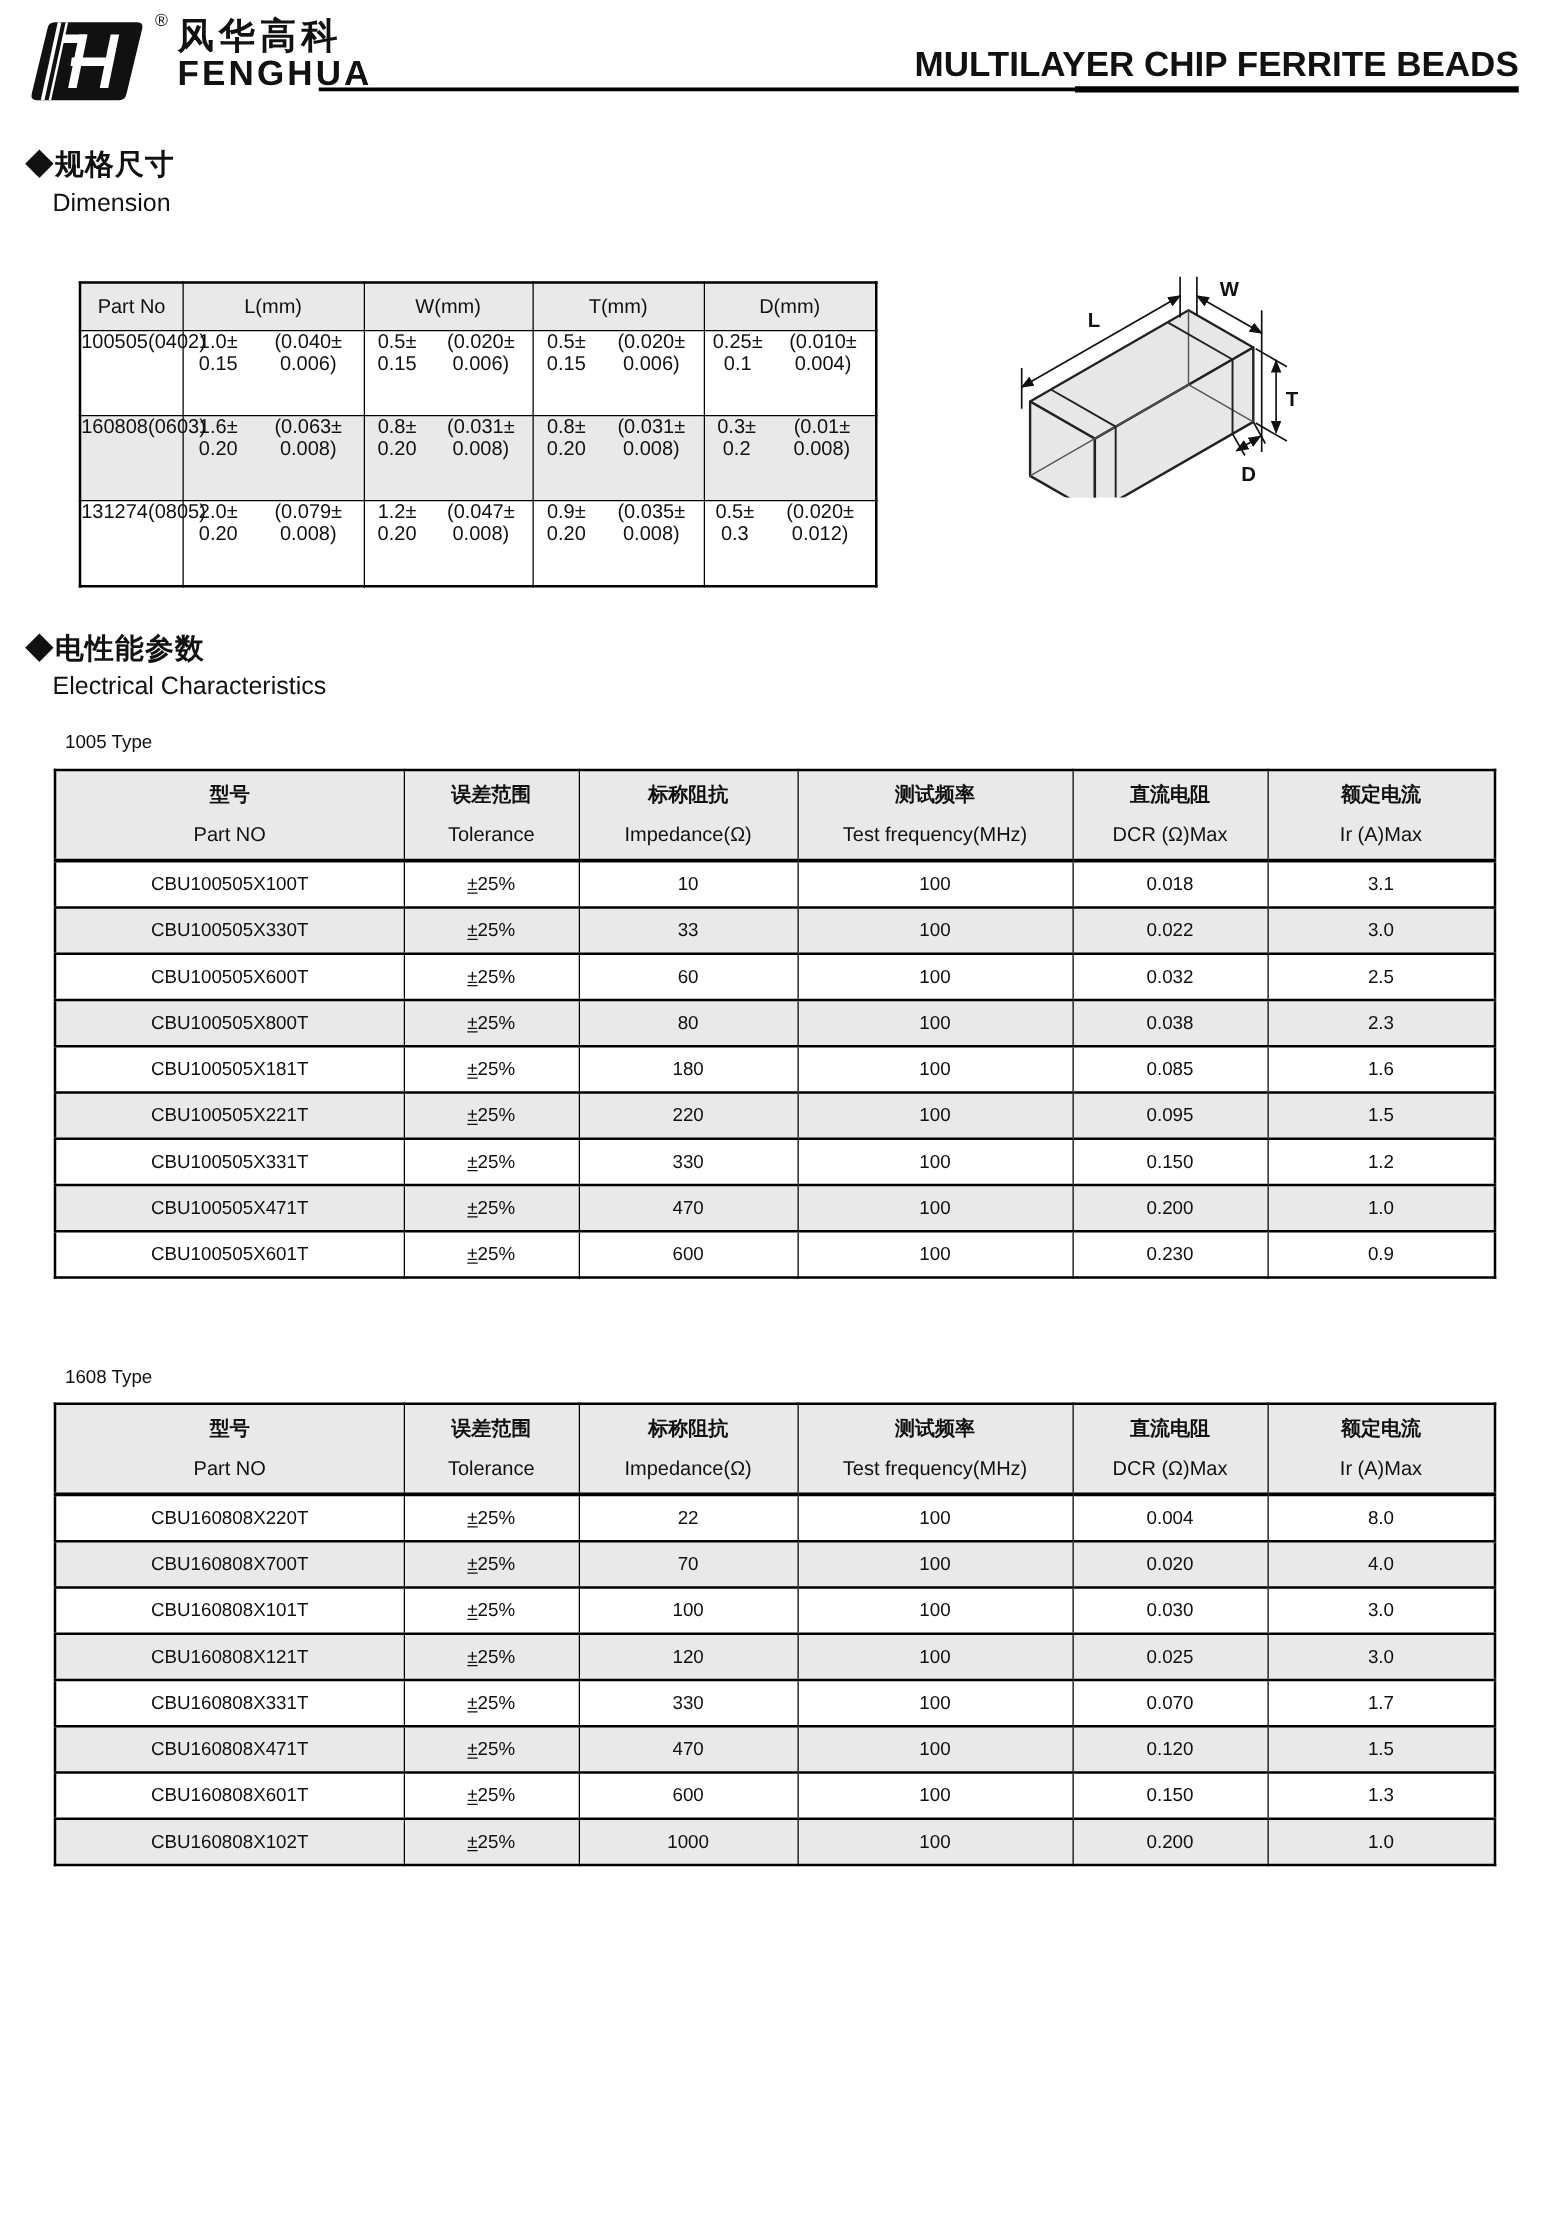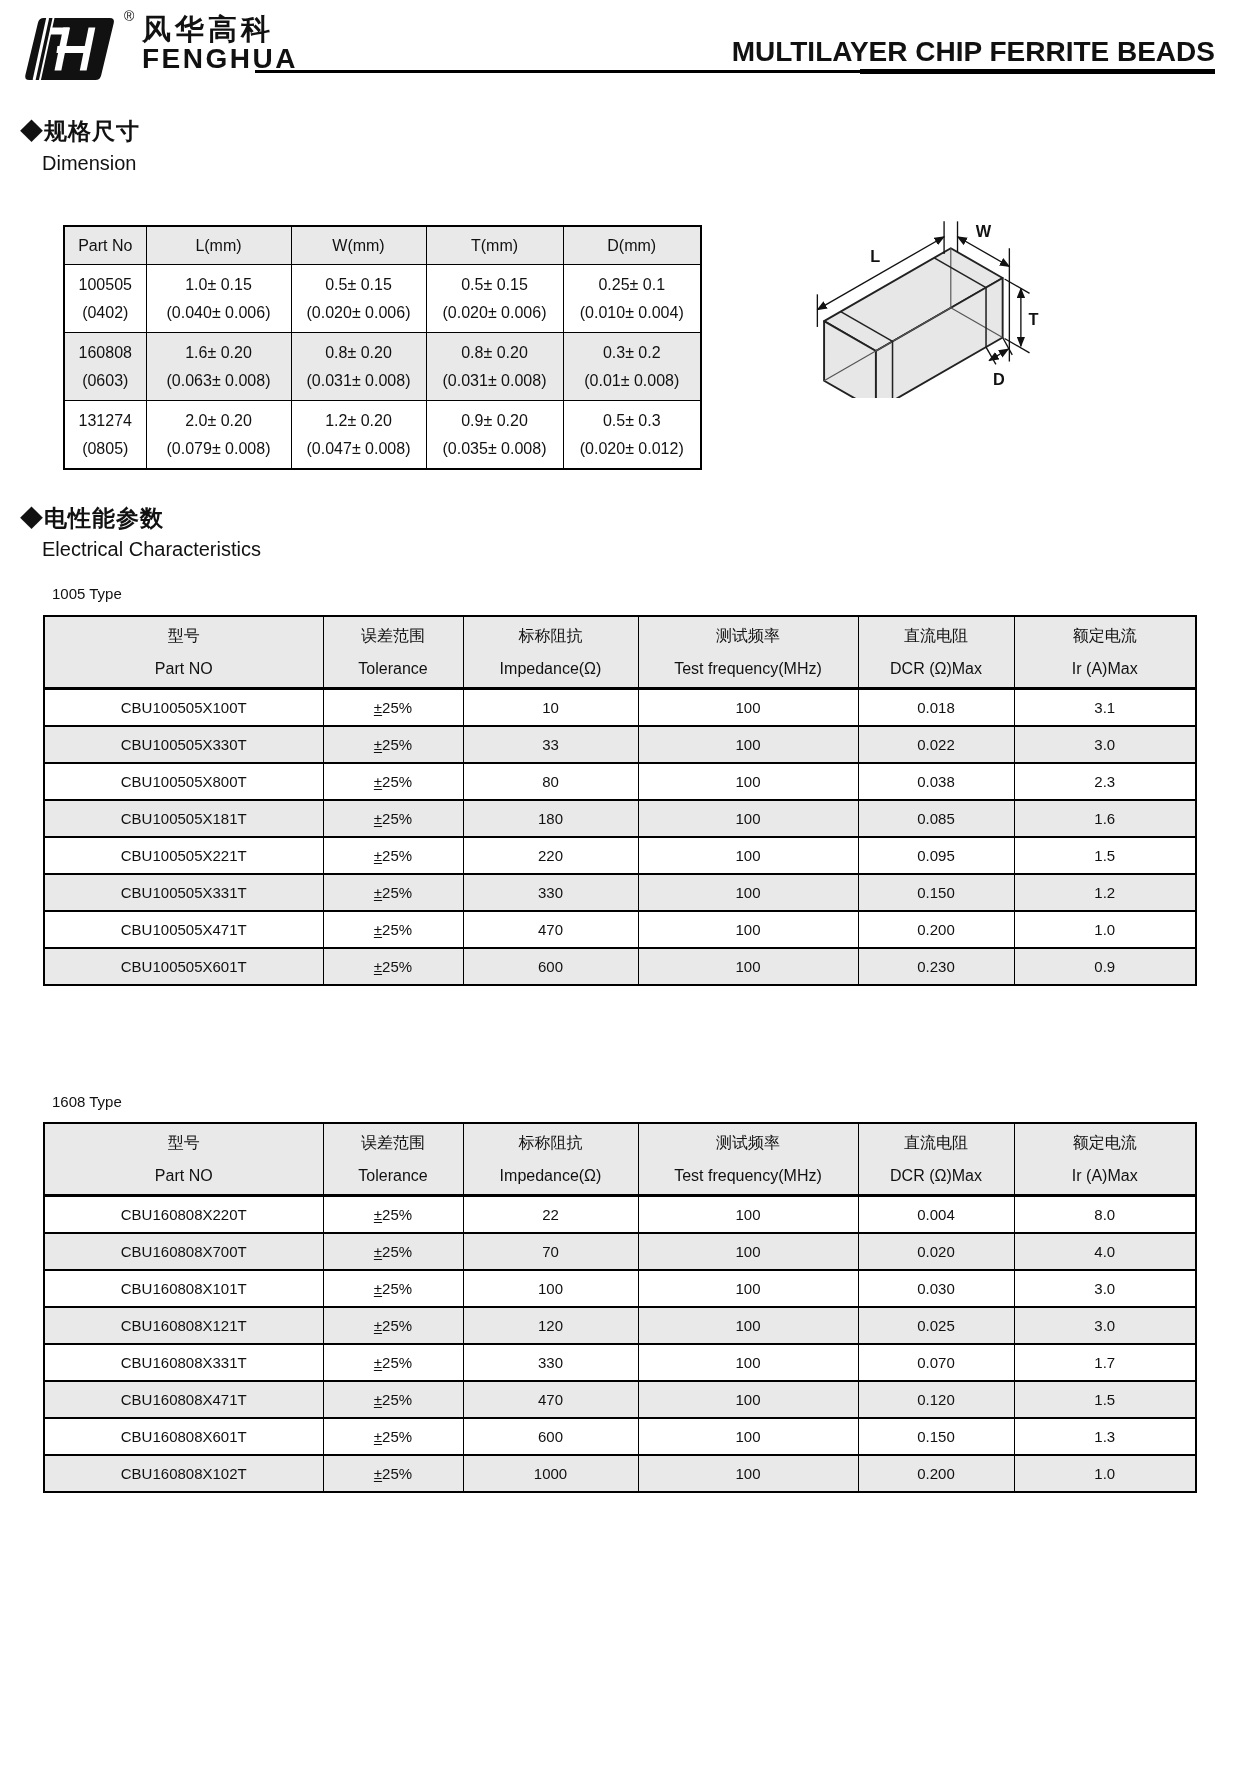--- a/index.html
+++ b/index.html
@@ -28,32 +28,32 @@
   #type-1 { top:1093px; }
 
   
   table.dim { position:absolute; left:63px; top:225px; width:637px;
               border-collapse:collapse; table-layout:fixed; text-align:center;
               font-size:16px; border:2px solid #000; }
   .dim th, .dim td { border:1px solid #000; padding:0; }
   .dim thead th { background:#e9e9e9; height:37px; font-weight:normal; }
   .dim tbody td { height:67px; background:#fff; }
   .dim tbody tr:nth-child(even) td { background:#e9e9e9; }
-  .dim .cellwrap { display:flex; flex-direction:column; justify-content:space-evenly; height:67px; }
+  .dim .cellwrap { display:flex; flex-direction:row; justify-content:space-evenly; height:67px; }
   .dim .line { line-height:1.1; }
 
   
   table.elec { position:absolute; left:43px; width:1152px;
                border-collapse:collapse; table-layout:fixed; text-align:center;
                font-size:15px; border:2px solid #000; }
   #elec-0 { top:615px; }
   #elec-1 { top:1122px; }
   .elec th { background:#e9e9e9; border:1px solid #000; border-bottom:3px solid #000;
              height:70px; font-weight:normal; padding:0; vertical-align:middle; }
-  .elec th .cn { font-size:16px; margin-bottom:13px; }
+  .elec th .cn { font-size:16px; margin-bottom:13px;font-weight:bold; }
   .elec th .en { font-size:16px; }
   .elec td { border:1px solid #000; border-top:2px solid #000; height:33px; background:#fff; }
   .elec tbody tr:nth-child(even) td { background:#e9e9e9; }
   .elec td.tol::first-letter { text-decoration:underline; text-underline-offset:2px; }
 
   
   .chip-diagram { position:absolute; left:793px; top:206px; }
 </style>
 </head>
 <body>
@@ -298,20 +298,28 @@
         </tr>
         <tr>
           <td>CBU100505X330T</td>
           <td class="tol">±25%</td>
           <td>33</td>
           <td>100</td>
           <td>0.022</td>
           <td>3.0</td>
         </tr>
         <tr>
+          <td>CBU100505X600T</td>
+          <td class="tol">±25%</td>
+          <td>60</td>
+          <td>100</td>
+          <td>0.032</td>
+          <td>2.5</td>
+        </tr>
+        <tr>
           <td>CBU100505X800T</td>
           <td class="tol">±25%</td>
           <td>80</td>
           <td>100</td>
           <td>0.038</td>
           <td>2.3</td>
         </tr>
         <tr>
           <td>CBU100505X181T</td>
           <td class="tol">±25%</td>

